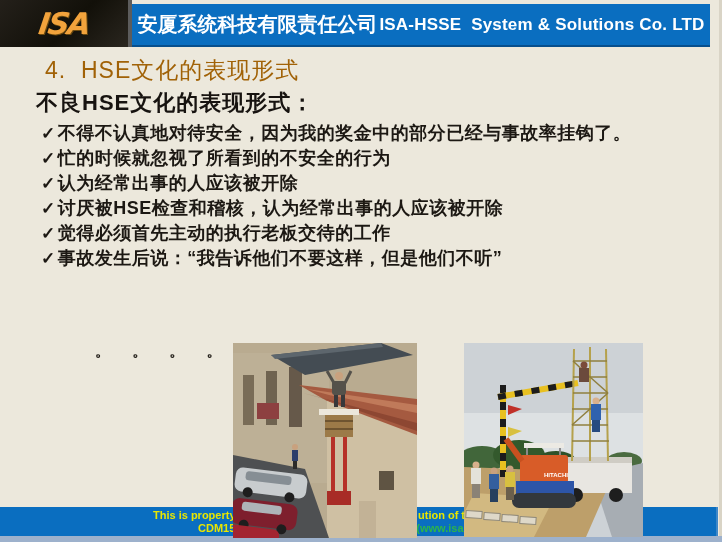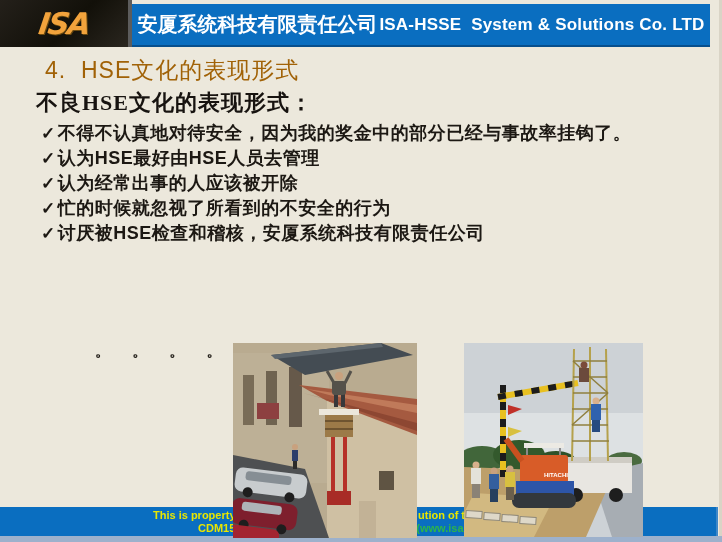--- a/index.html
+++ b/index.html
@@ -28,21 +28,21 @@
   }
   .header-cn{font-size:20px;font-weight:bold;}
   .header-en{font-size:17px;font-weight:bold;letter-spacing:.2px;}
   
   .page-title{
     position:absolute;left:14px;top:55px;font-size:23px;font-weight:normal;
     color:#a16207;white-space:pre;letter-spacing:1px;margin-left:31px;
   }
   .page-subtitle{
     position:absolute;left:36px;top:88px;font-size:22px;font-weight:bold;
-    color:#171310;white-space:pre;letter-spacing:1px;font-family:Liberation Serif, serif;
+    color:#171310;white-space:pre;letter-spacing:1px;
   }
   .bullet-list{
     position:absolute;left:36px;top:116px;margin:5px;padding:0;list-style:none;
     width:680px;
   }
   .bullet-list li{
     height:25px;line-height:25px;font-size:18px;font-weight:bold;color:#1c1813;
     white-space:nowrap;letter-spacing:.5px;
   }
   .bullet-list .check{margin-right:2px;font-size:17px;}
@@ -78,24 +78,25 @@
   <div class="header-bar">
     <span class="header-cn">安厦系统科技有限责任公司</span>
     <span class="header-en">ISA-HSSE  System &amp; Solutions Co. LTD</span>
   </div>
 
   <div class="page-title">4.  HSE文化的表现形式</div>
   <div class="page-subtitle">不良HSE文化的表现形式：</div>
 
   <ul class="bullet-list">
     <li><span class="check">✓</span><span>不得不认真地对待安全，因为我的奖金中的部分已经与事故率挂钩了。</span></li>
-    <li><span class="check">✓</span><span>认为HSE最好由HSE人员去管理</span></li>
+    <li><span class="check">✓</span><span>忙的时候就忽视了所看到的不安全的行为</span></li>
     <li><span class="check">✓</span><span>认为经常出事的人应该被开除</span></li>
-    <li><span class="check">✓</span><span>忙的时候就忽视了所看到的不安全的行为</span></li>
-    <li><span class="check">✓</span><span>讨厌被HSE检查和稽核，安厦系统科技有限责任公司</span></li>
+    <li><span class="check">✓</span><span>讨厌被HSE检查和稽核，认为经常出事的人应该被开除</span></li>
+    <li><span class="check">✓</span><span>觉得必须首先主动的执行老板交待的工作</span></li>
+    <li><span class="check">✓</span><span>事故发生后说：“我告诉他们不要这样，但是他们不听”</span></li>
   </ul>
   <div class="ellipsis-row">。 。 。 。 。 。</div>
 
   <div class="footer-bar">
     <span class="f fy" style="left:153px;top:2px">This is property o</span>
     <span class="f fy" style="left:418px;top:2px">ution of this</span>
     <span class="f fy" style="left:198px;top:15px">CDM15</span>
     <span class="f" style="left:404px;top:15px"><span class="fy">5  </span><span class="fg">(www.isa</span></span>
   </div>
   <div class="footer-strip"></div>

